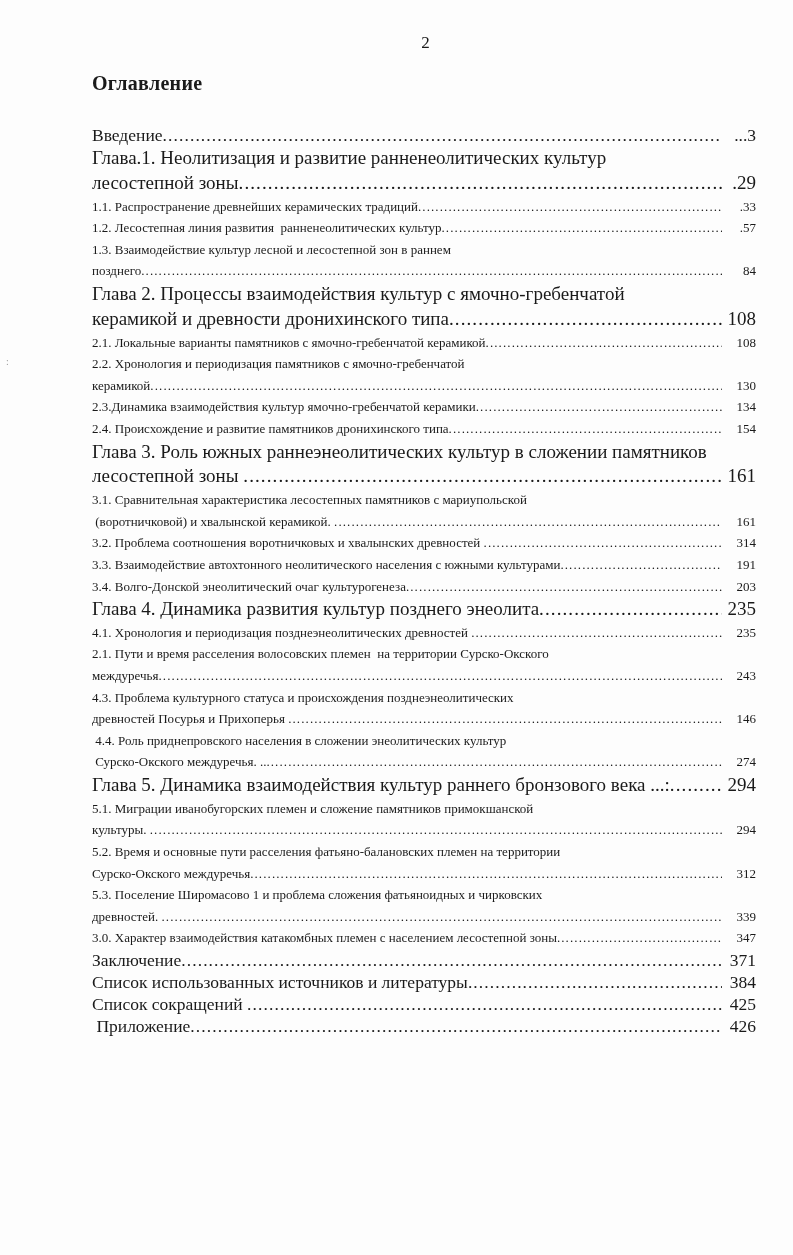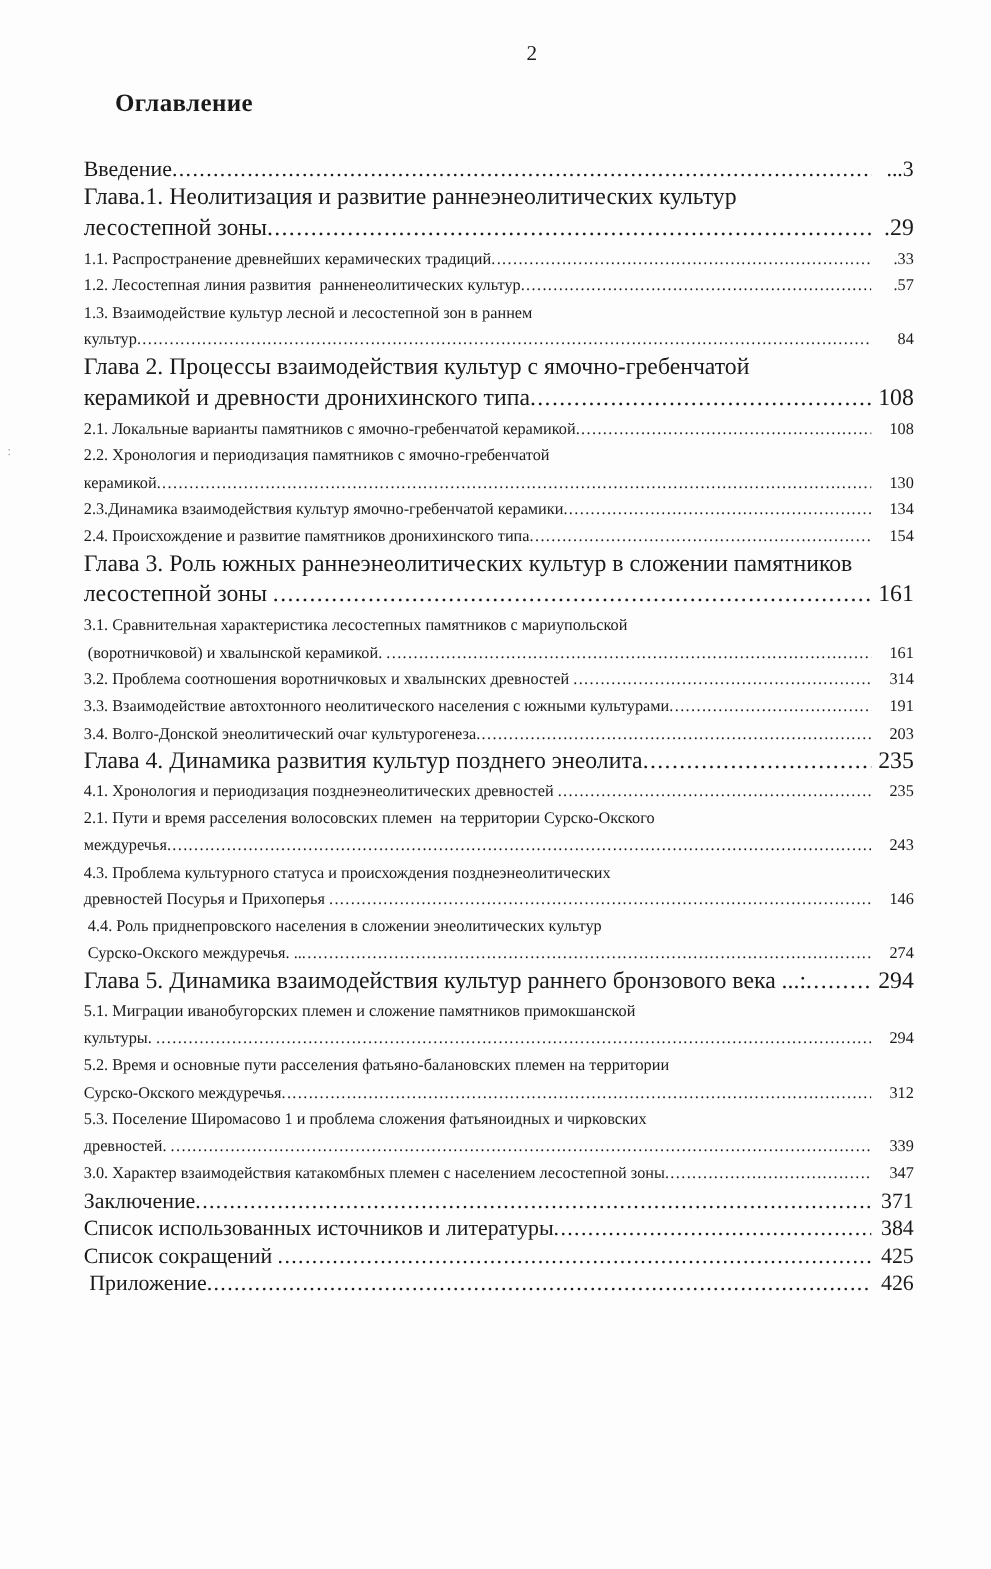--- a/index.html
+++ b/index.html
@@ -31,21 +31,21 @@
     top: 72px;
     left: 92px;
     margin: 0;
     font-size: 20px;
     font-weight: bold;
     letter-spacing: 0.3px;
   }
   .toc {
     position: absolute;
     top: 124px;
-    left: 67px;
+    left: 92px;
     width: 664px;
   }
   .toc-line {
     display: flex;
     align-items: baseline;
   }
   .toc-line .entry-text {
     white-space: pre;
     flex: 0 1 auto;
     min-width: 0;
@@ -82,42 +82,42 @@
 
   <h1 class="heading">Оглавление</h1>
 
   <div class="toc">
       <div class="toc-line plain">
         <span class="entry-text">Введение</span>
         <span class="leader">................................................................................................................................................................................................................................................</span>
         <span class="page-num"> ...3</span>
       </div>
       <div class="toc-line chapter">
-        <span class="entry-text">Глава.1. Неолитизация и развитие раннеэнеолитических культур</span>
+        <span class="entry-text">Глава.1. Неолитизация и развитие ранненеолитических культур</span>
       </div>
       <div class="toc-line chapter">
         <span class="entry-text">лесостепной зоны</span>
         <span class="leader">................................................................................................................................................................................................................................................</span>
         <span class="page-num"> .29</span>
       </div>
       <div class="toc-line sub">
         <span class="entry-text">1.1. Распространение древнейших керамических традиций</span>
         <span class="leader">................................................................................................................................................................................................................................................</span>
         <span class="page-num"> .33</span>
       </div>
       <div class="toc-line sub">
         <span class="entry-text">1.2. Лесостепная линия развития  ранненеолитических культур</span>
         <span class="leader">................................................................................................................................................................................................................................................</span>
         <span class="page-num">.57</span>
       </div>
       <div class="toc-line sub">
         <span class="entry-text">1.3. Взаимодействие культур лесной и лесостепной зон в раннем</span>
       </div>
       <div class="toc-line sub">
-        <span class="entry-text">культур</span>
+        <span class="entry-text">позднего</span>
         <span class="leader">................................................................................................................................................................................................................................................</span>
         <span class="page-num"> 84</span>
       </div>
       <div class="toc-line chapter">
         <span class="entry-text">Глава 2. Процессы взаимодействия культур с ямочно-гребенчатой</span>
       </div>
       <div class="toc-line chapter">
         <span class="entry-text">керамикой и древности дронихинского типа</span>
         <span class="leader">................................................................................................................................................................................................................................................</span>
         <span class="page-num">108</span>

